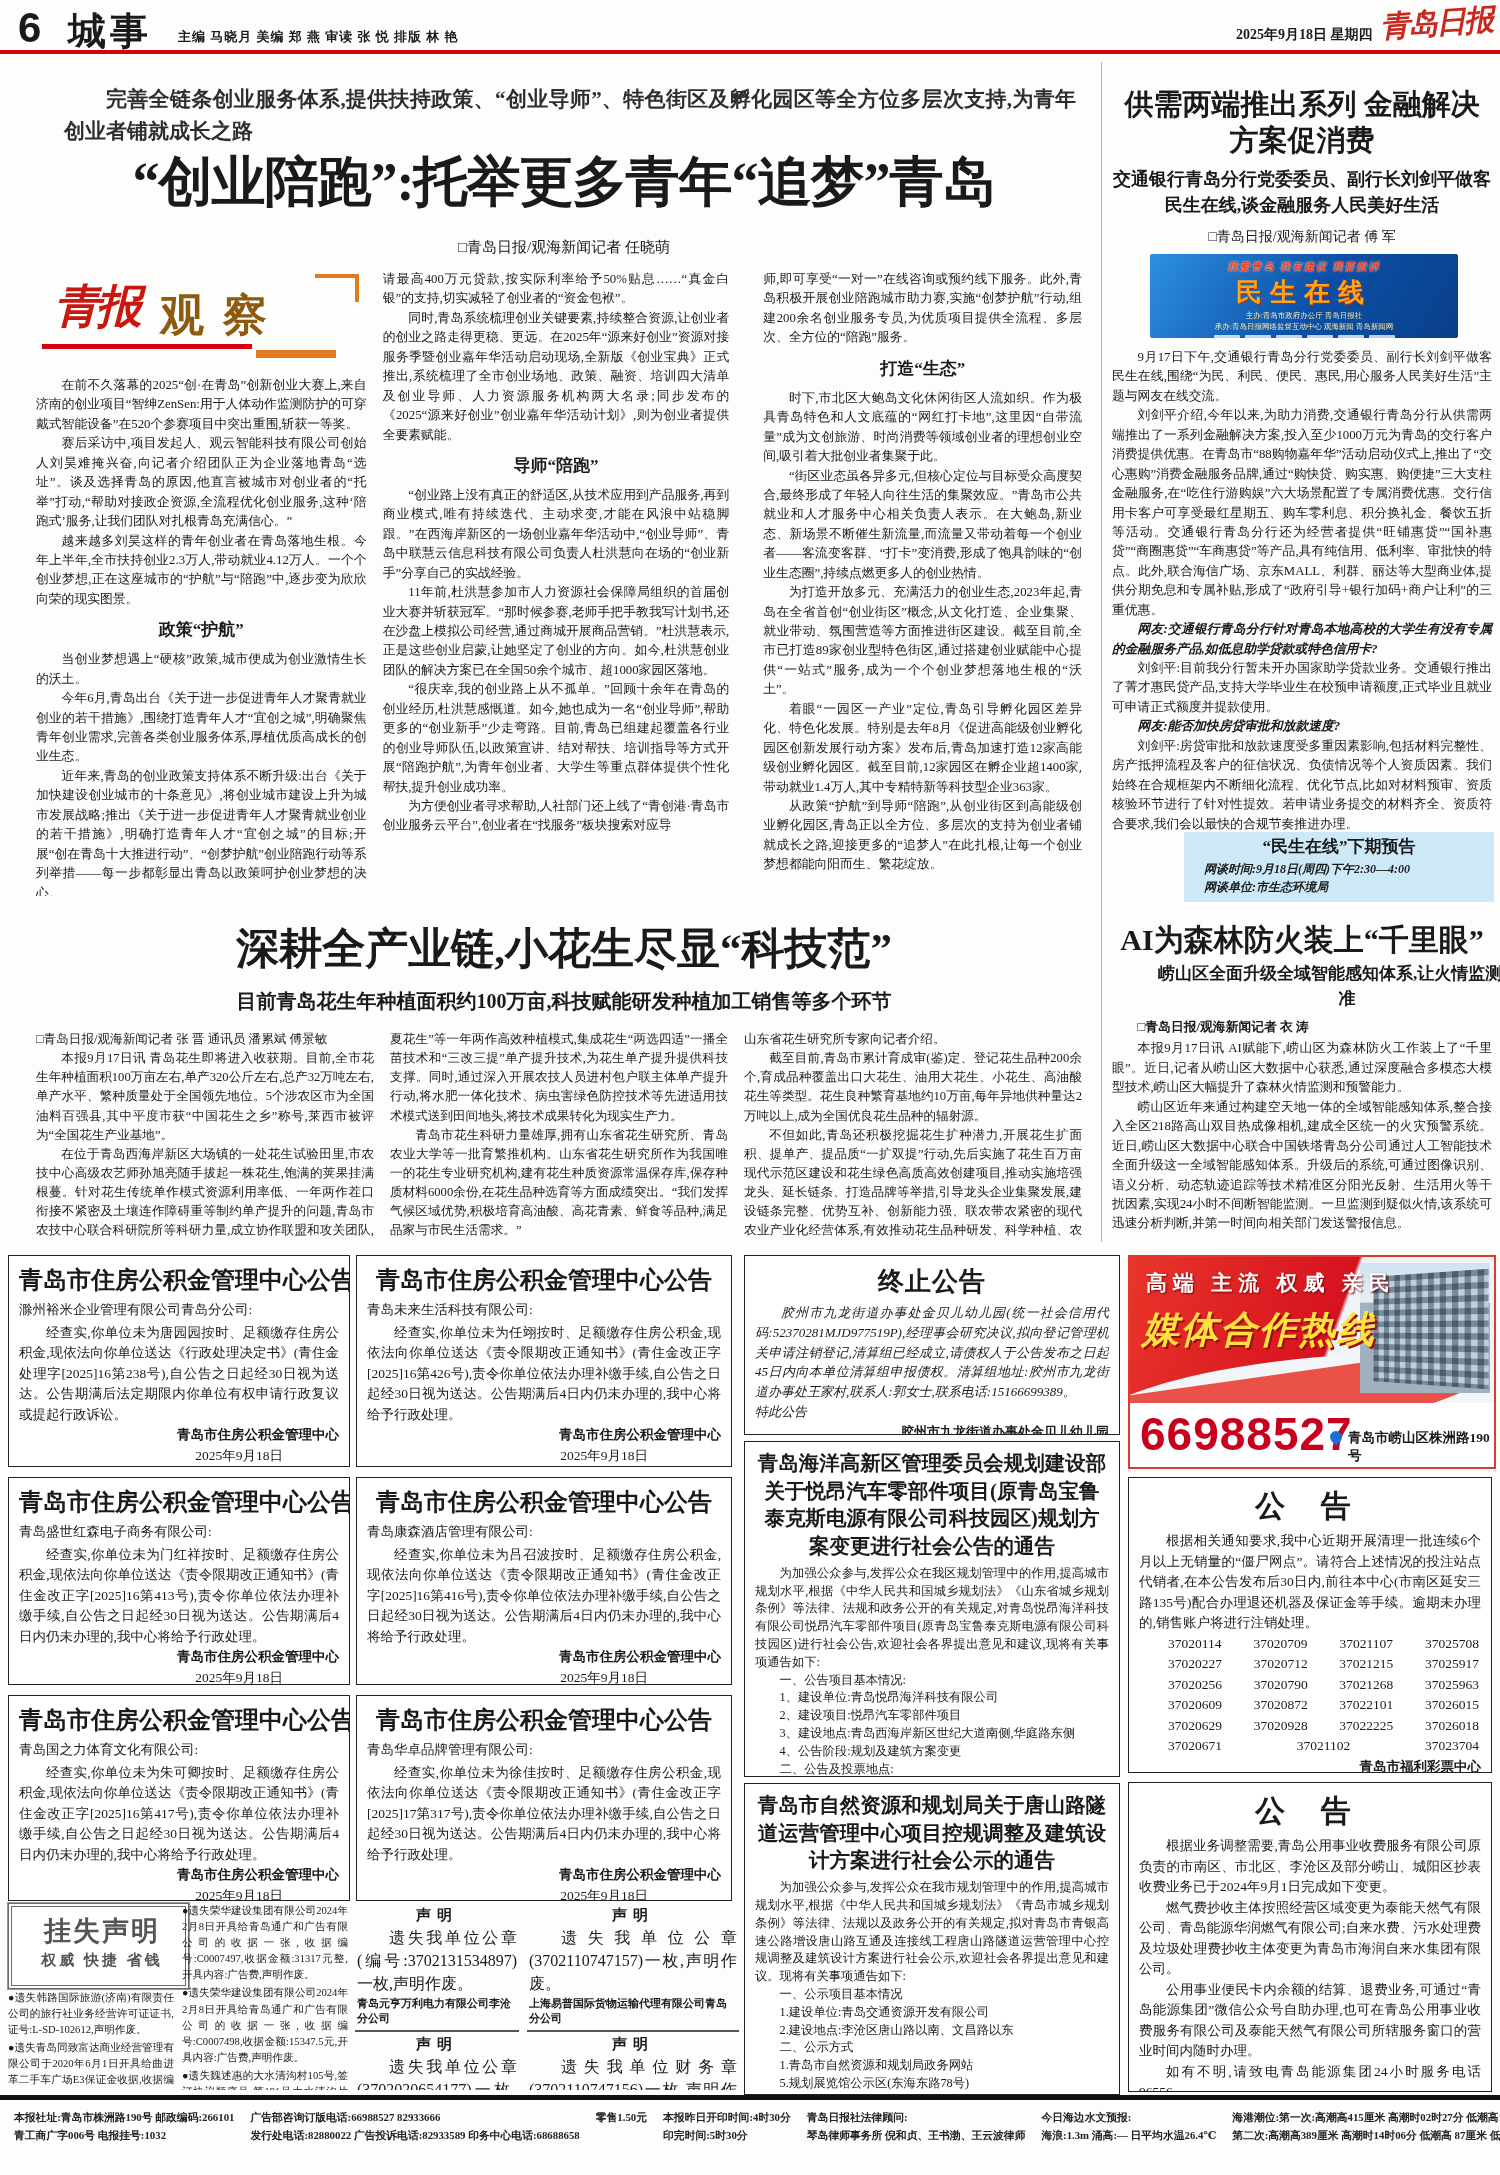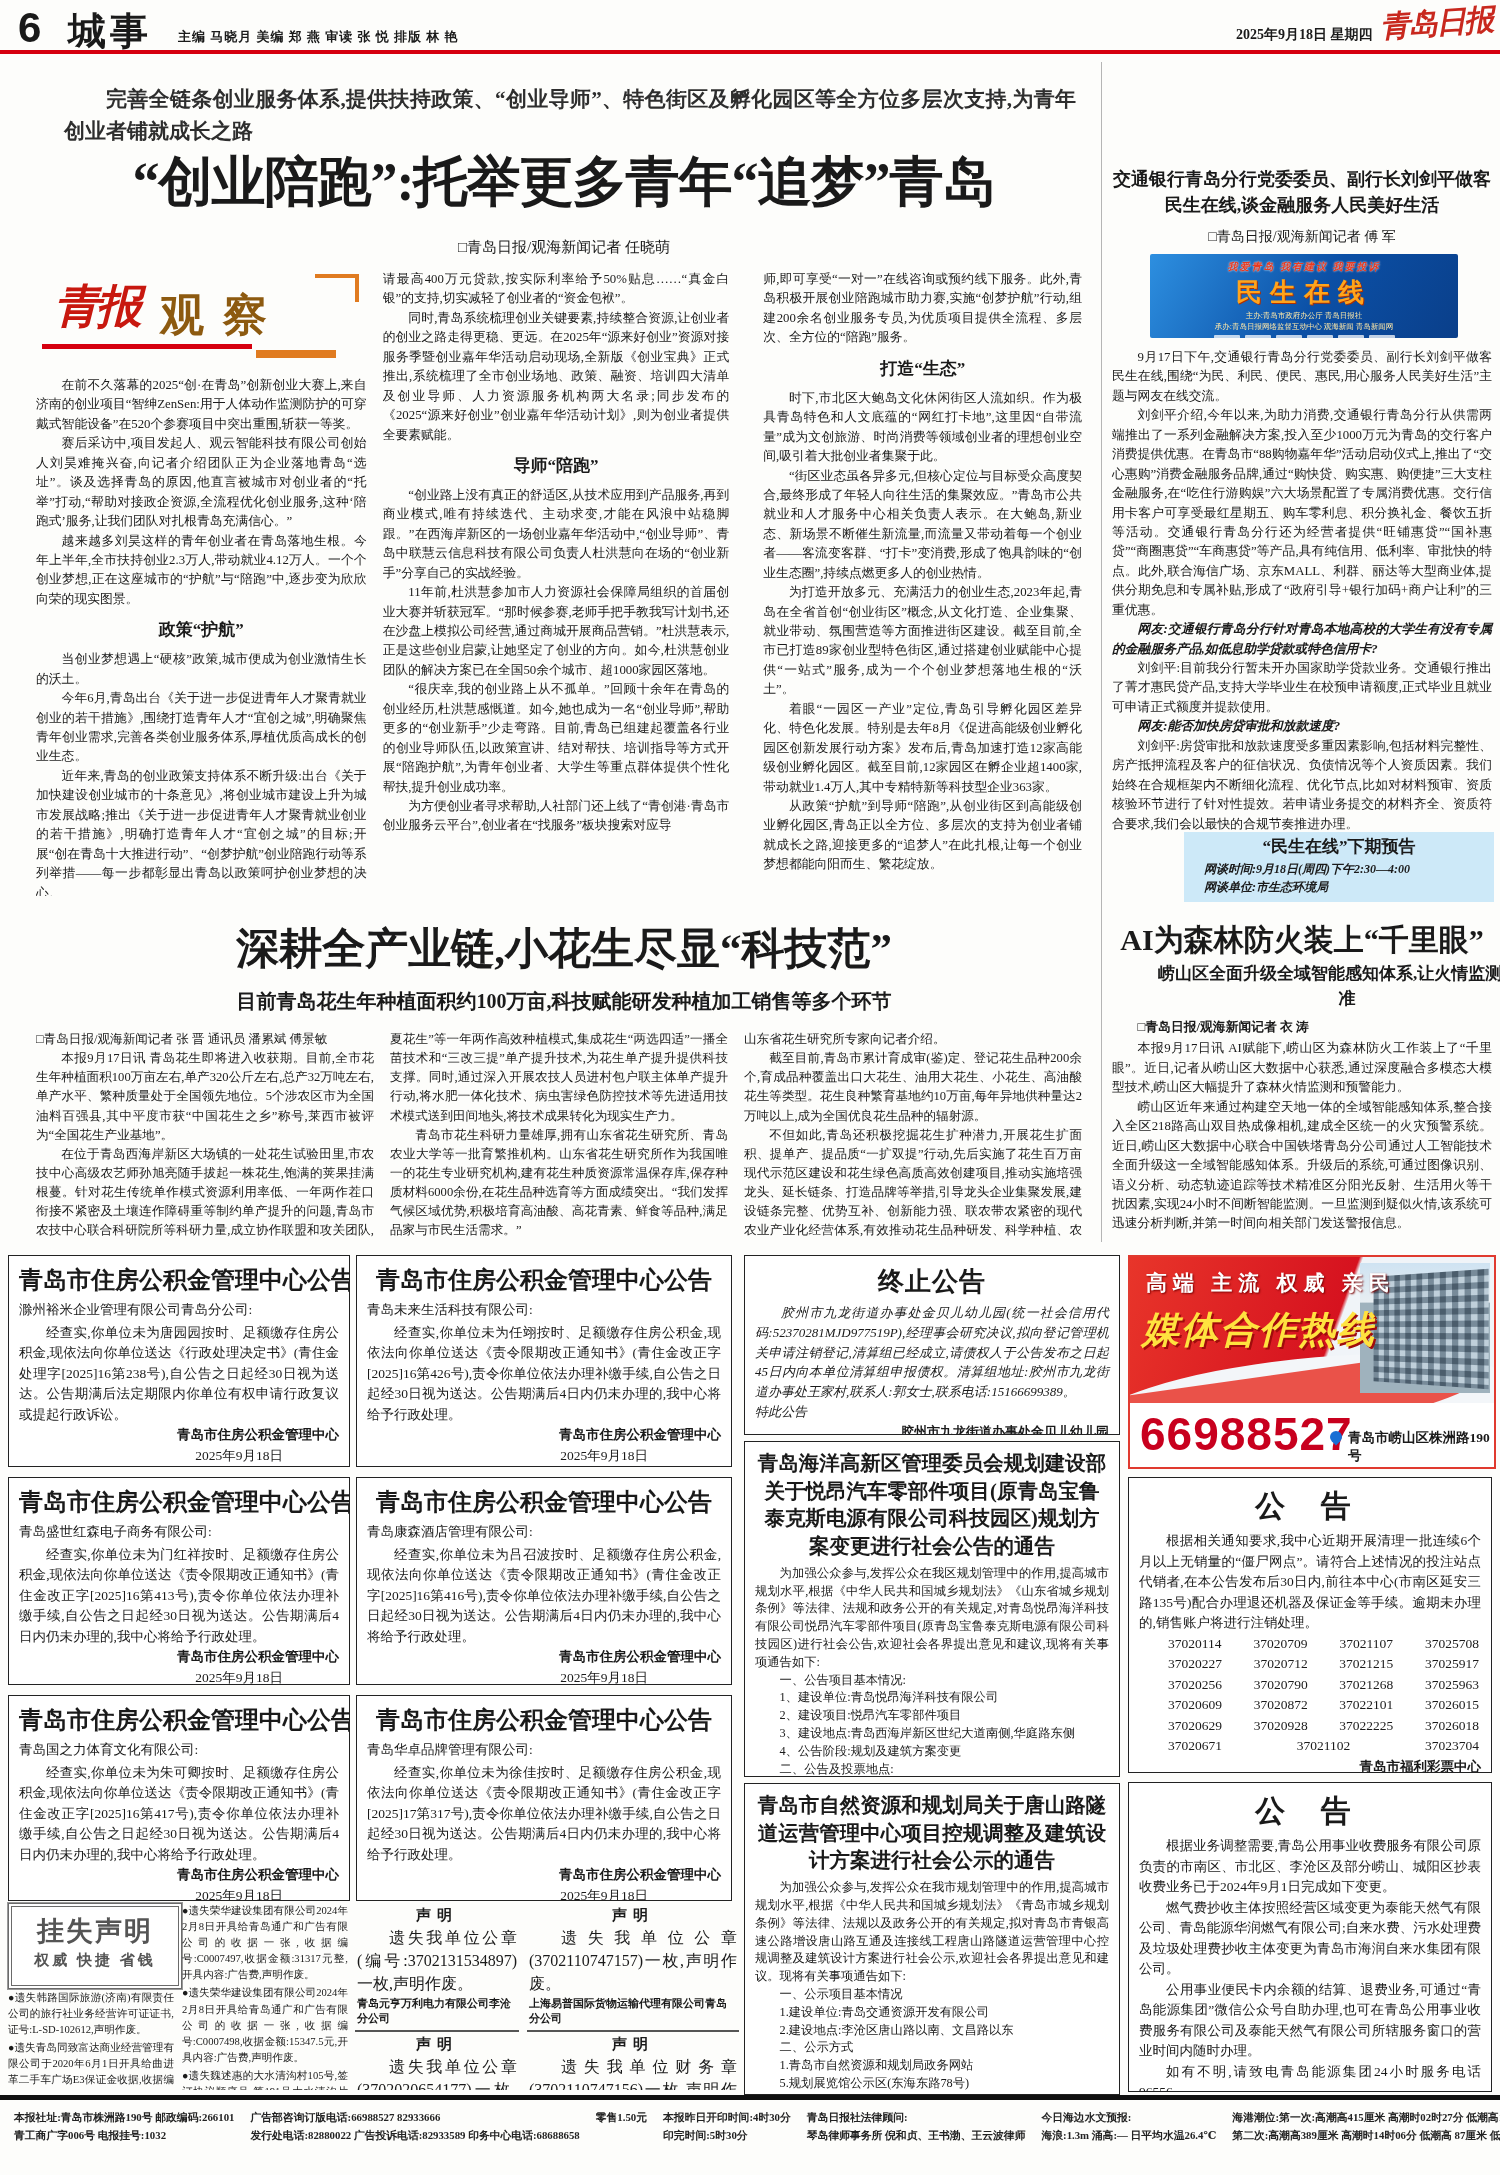--- a/index.html
+++ b/index.html
@@ -104,21 +104,21 @@
   #ad .addr{position:absolute;left:218px;top:172px;font-size:13.5px;font-weight:700;}
   #ad .pin{position:absolute;left:200px;top:174px;width:12px;height:12px;background:#1a6fd4;
        border-radius:50% 50% 50% 0;transform:rotate(-45deg);}
   
   .gong .ntitle{font-size:30px;letter-spacing:14px;}
   .gong p{font-size:13.5px;}
   .numrow{display:flex;justify-content:space-between;text-indent:0;font-size:14.5px;
        font-family:"Liberation Serif",serif;padding:0 2px;}
   
   #guashi{left:8px;top:1903px;width:166px;height:78px;border:4px double #6a6a6a;outline:1px solid #999;
-       text-align:center;color:#555;background:#fff;}
+       text-align:center;color:#555;background:#fff;padding-left:7px;}
   #guashi .t{font-size:27px;font-weight:900;letter-spacing:2px;margin-top:6px;}
   #guashi .s{font-size:15px;font-weight:700;letter-spacing:3px;margin-top:2px;}
   .cls{font-size:10.6px;line-height:1.42;}
   .cls p{margin:0 0 2px 0;}
   .mini{border-bottom:2px solid #555;padding:2px 2px 4px 2px;}
   .mini:last-child{border-bottom:none;}
   .mini .mt{text-align:center;font-weight:900;font-size:15px;letter-spacing:6px;margin:1px 0;}
   .mini .mb{font-size:16px;line-height:1.45;text-align:justify;text-indent:2em;margin:0;}
   .mini .ms{font-size:11px;font-weight:900;margin:0;}
   
@@ -183,20 +183,21 @@
           <h4>打造“生态”</h4>
           <p>时下,市北区大鲍岛文化休闲街区人流如织。作为极具青岛特色和人文底蕴的“网红打卡地”,这里因“自带流量”成为文创旅游、时尚消费等领域创业者的理想创业空间,吸引着大批创业者集聚于此。</p>
           <p>“街区业态虽各异多元,但核心定位与目标受众高度契合,最终形成了年轻人向往生活的集聚效应。”青岛市公共就业和人才服务中心相关负责人表示。在大鲍岛,新业态、新场景不断催生新流量,而流量又带动着每一个创业者——客流变客群、“打卡”变消费,形成了饱具韵味的“创业生态圈”,持续点燃更多人的创业热情。</p>
           <p>为打造开放多元、充满活力的创业生态,2023年起,青岛在全省首创“创业街区”概念,从文化打造、企业集聚、就业带动、氛围营造等方面推进街区建设。截至目前,全市已打造89家创业型特色街区,通过搭建创业赋能中心提供“一站式”服务,成为一个个创业梦想落地生根的“沃土”。</p>
           <p>着眼“一园区一产业”定位,青岛引导孵化园区差异化、特色化发展。特别是去年8月《促进高能级创业孵化园区创新发展行动方案》发布后,青岛加速打造12家高能级创业孵化园区。截至目前,12家园区在孵企业超1400家,带动就业1.4万人,其中专精特新等科技型企业363家。</p>
           <p>从政策“护航”到导师“陪跑”,从创业街区到高能级创业孵化园区,青岛正以全方位、多层次的支持为创业者铺就成长之路,迎接更多的“追梦人”在此扎根,让每一个创业梦想都能向阳而生、繁花绽放。</p>
         </div>
       </div>
   </div>
 
+  <div class="abs" id="bank-headline">供需两端推出系列 金融解决方案促消费</div>
   <div class="abs" id="bank-sub">交通银行青岛分行党委委员、副行长刘剑平做客民生在线,谈金融服务人民美好生活</div>
   <div class="abs" id="bank-byline">□青岛日报/观海新闻记者 傅 军</div>
   <div class="abs" id="banner">
     <div class="slog">我爱青岛 我有建议 我要投诉</div>
     <div class="big">民生在线</div>
     <div class="s1">主办:青岛市政府办公厅 青岛日报社</div>
     <div class="s2">承办:青岛日报网络监督互动中心 观海新闻 青岛新闻网</div>
     <div class="logos">
       <span></span>
         <span></span>

